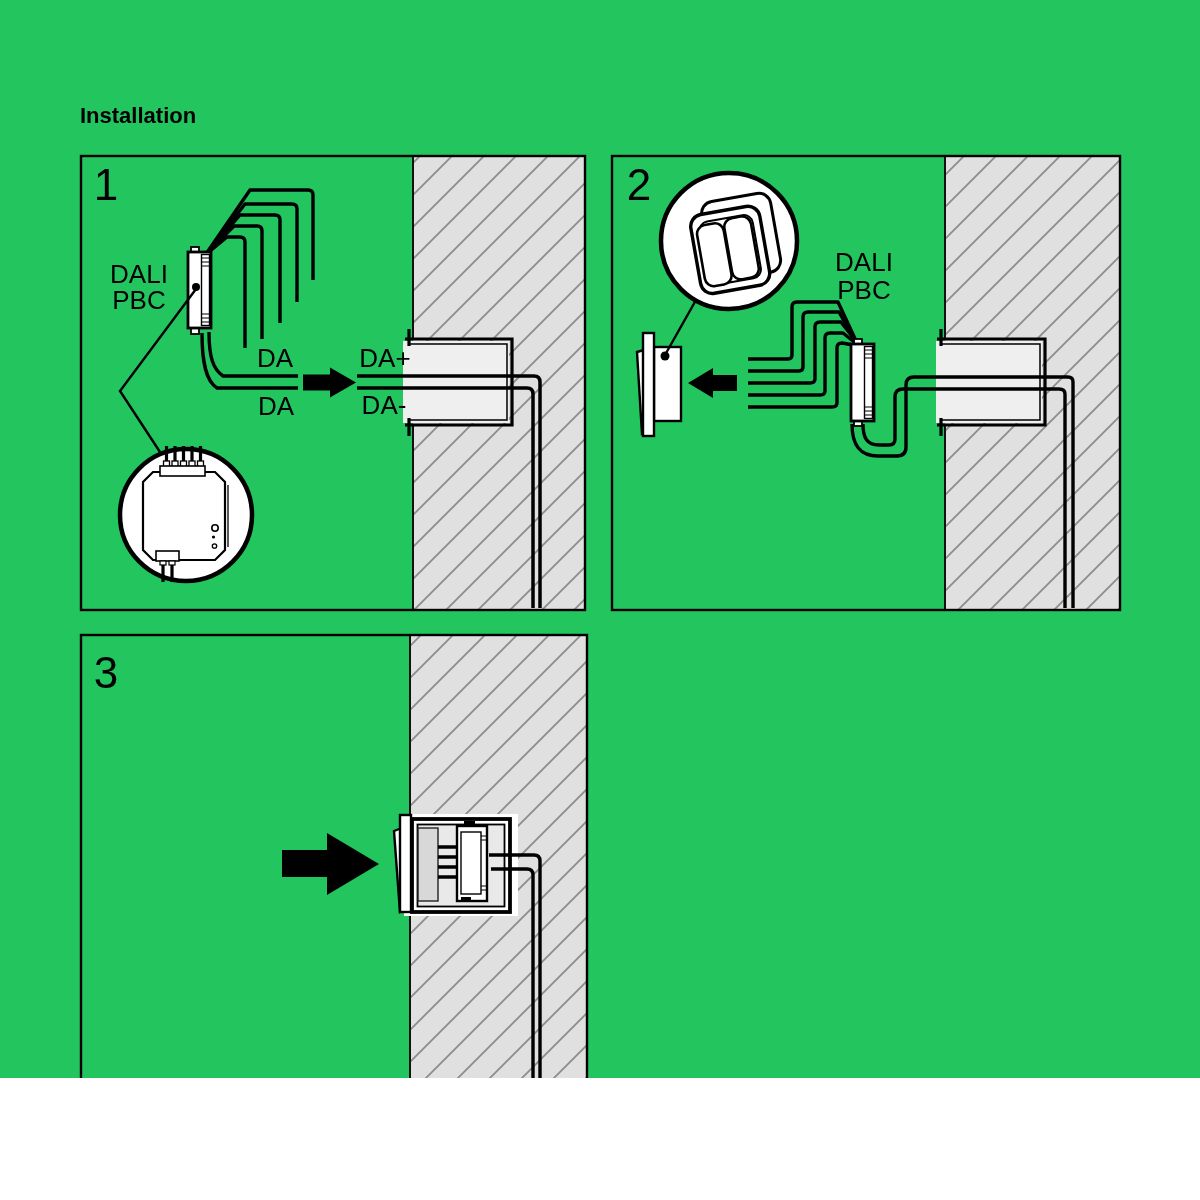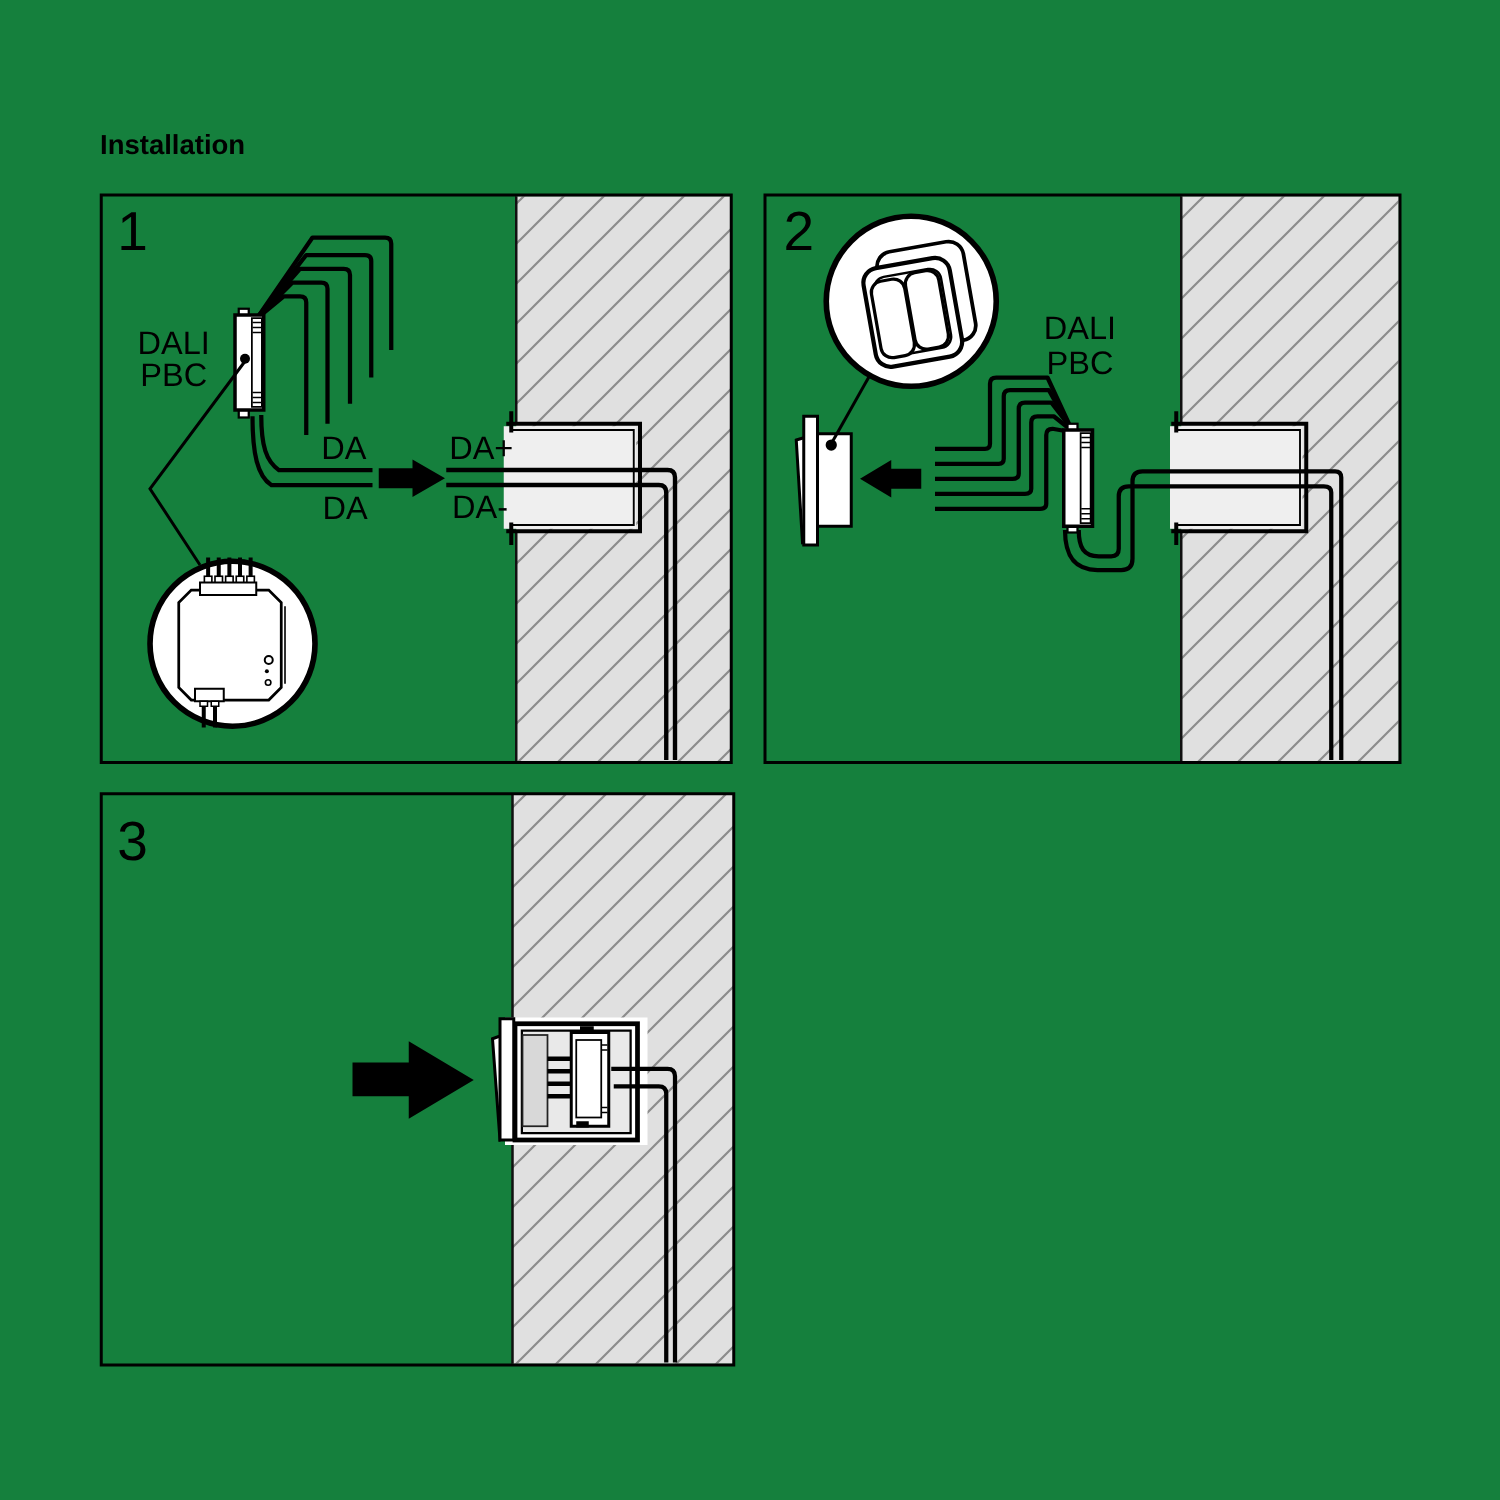--- a/index.html
+++ b/index.html
@@ -1,16 +1,16 @@
 <!DOCTYPE html>
 <html><head>
 <meta charset="utf-8">
 <style>
   html,body{margin:0;padding:0;background:#ffffff;}
-  .stage{position:relative;width:1200px;height:1200px;background:#15803d;overflow:hidden;
+  .stage{position:relative;width:1200px;height:1078px;background:#22c55e;overflow:hidden;
          font-family:"Liberation Sans",sans-serif;}
   svg{display:block;}
   text{fill:#000000;font-family:"Liberation Sans",sans-serif;}
   .title-text{font-size:22px;font-weight:bold;}
   .num-text{font-size:44px;font-weight:400;}
   .lbl-text{font-size:26px;font-weight:400;}
   .stroke{stroke:#000000;fill:none;}
 </style>
 </head>
 <body>

